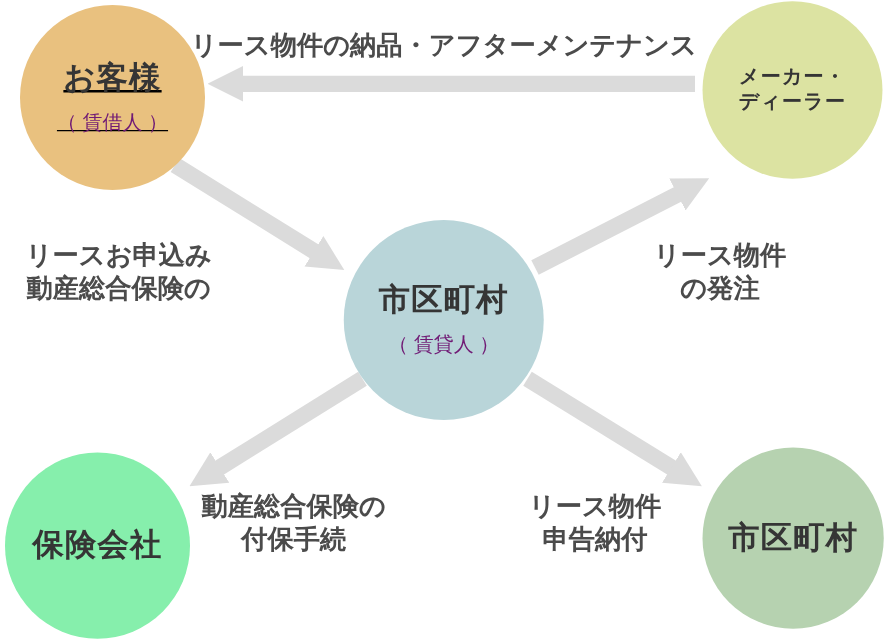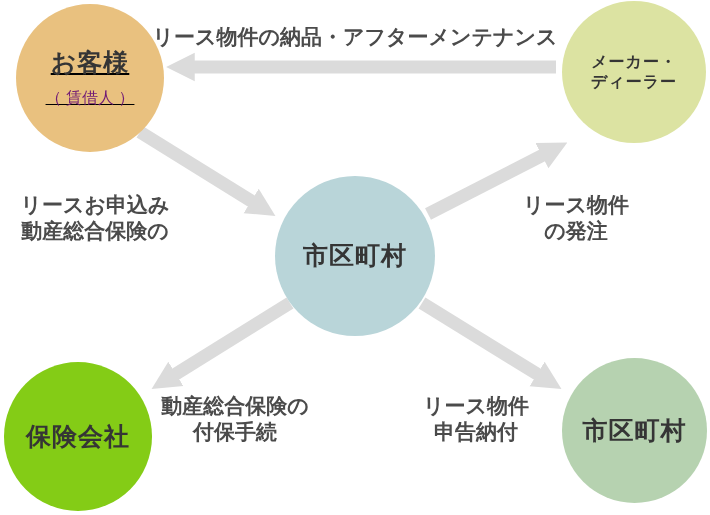--- a/index.html
+++ b/index.html
@@ -87,23 +87,24 @@
     <div class="node-subtitle">（ 賃借人 ）</div>
   </div>
 
   <div class="node maker" style="background-color: rgb(220, 227, 162);">
     <div class="node-title small">メーカー・</div>
     <div class="node-title small">ディーラー</div>
   </div>
 
   <div class="node lease" style="background-color: rgb(185, 213, 217);">
     <div class="node-title">市区町村</div>
+    <div class="node-subtitle">（ 賃貸人 ）</div>
   </div>
 
-  <div class="node insurance" style="background-color: #84cc16;">
+  <div class="node insurance" style="background-color: #86efac;">
     <div class="node-title">保険会社</div>
   </div>
 
   <div class="node municipality" style="background-color: rgb(182, 210, 176);">
     <div class="node-title">市区町村</div>
   </div>
 
   <div class="edge-label delivery">リース物件の納品・アフターメンテナンス</div>
 
   <div class="edge-label application">

